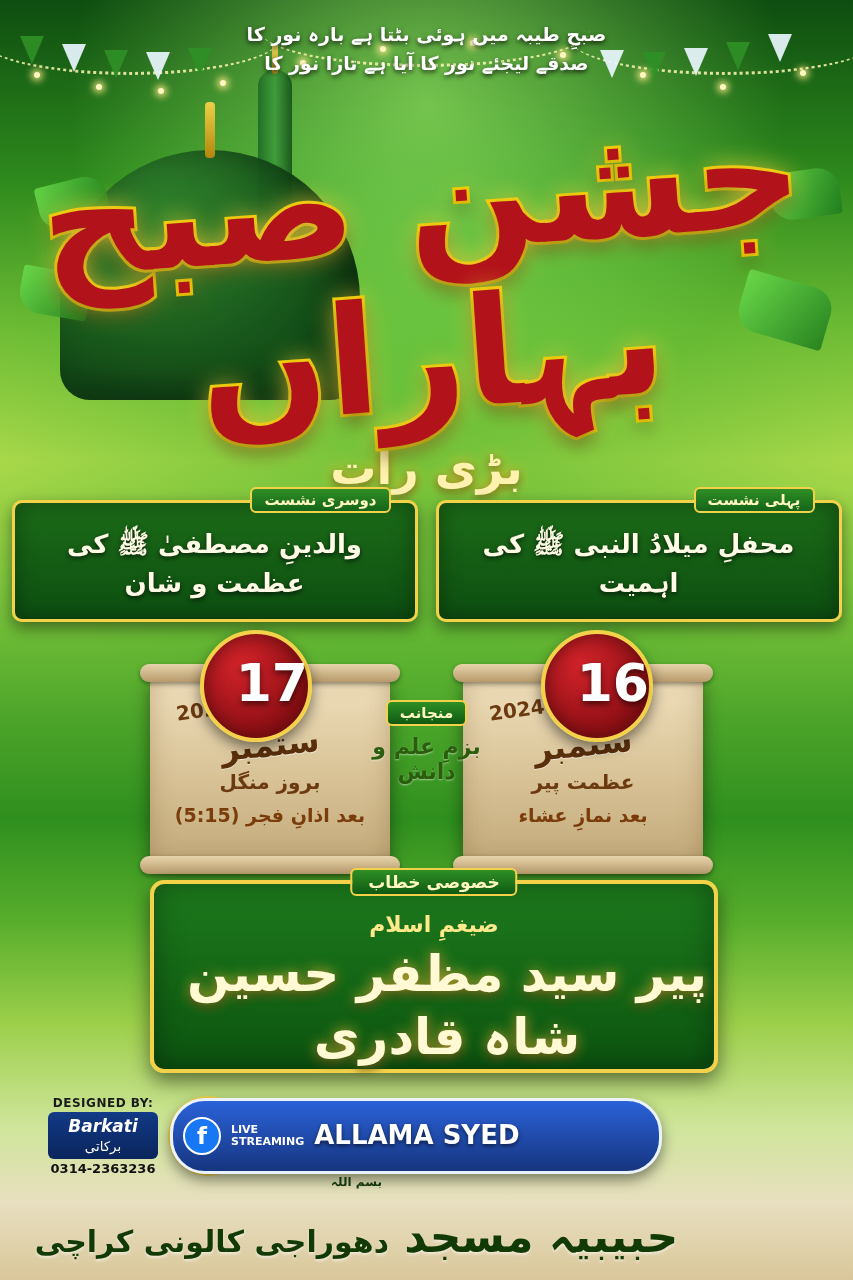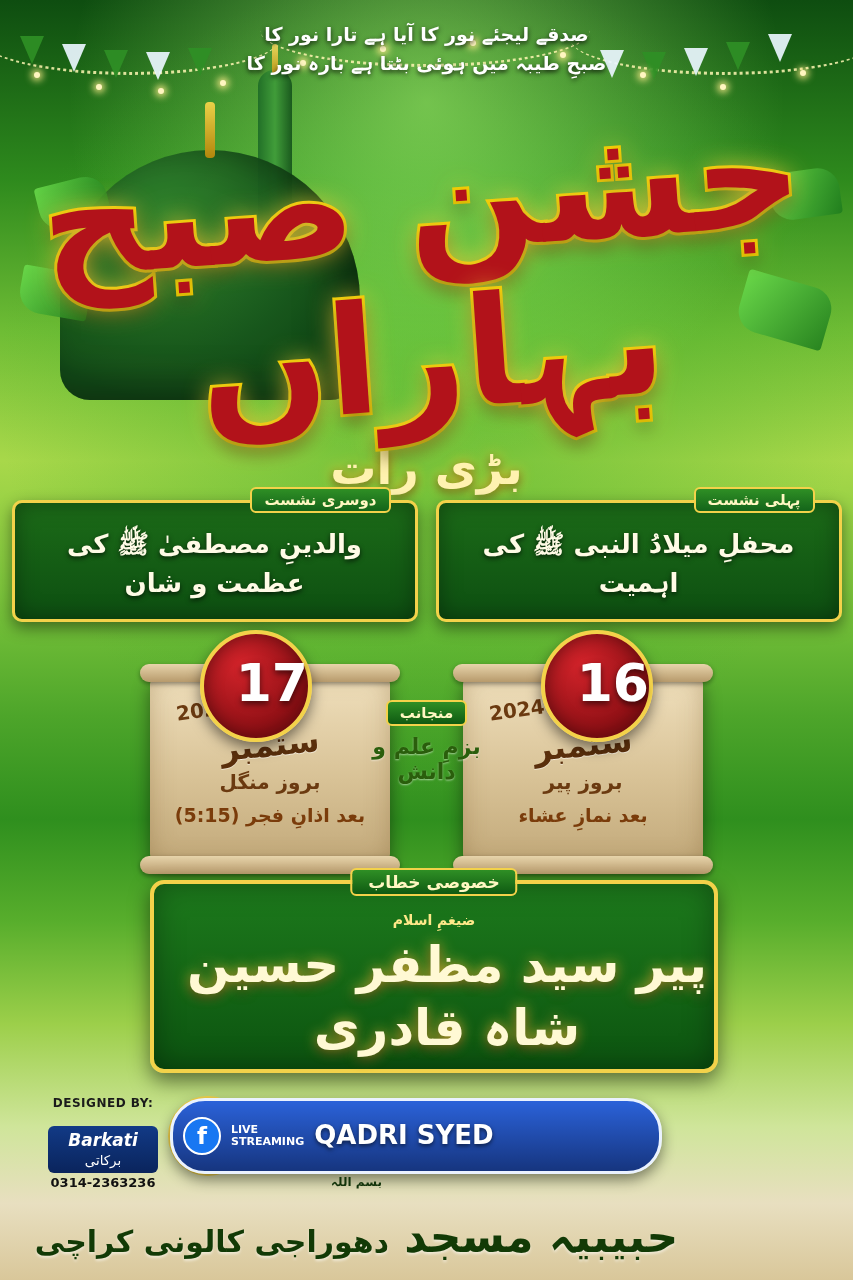--- a/index.html
+++ b/index.html
@@ -160,34 +160,34 @@
     border:4px solid #f3d24a;border-radius:14px;
     box-shadow:0 8px 20px rgba(0,0,0,.5), inset 0 0 30px rgba(0,0,0,.35);
     direction:rtl;text-align:center;
   }
   .speaker .khitab{
     position:absolute;top:-16px;left:50%;transform:translateX(-50%);
     background:linear-gradient(180deg,#2f8f25,#0f5a12);
     border:2px solid #f3d24a;border-radius:6px;
     font-size:17px;font-weight:bold;color:#fff7c2;padding:2px 16px;white-space:nowrap;
   }
-  .speaker .zaigham{margin-top:28px;font-size:14px;font-weight:bold;color:#ffe98a;}
+  .speaker .zaigham{margin-top:28px;font-size:22px;font-weight:bold;color:#ffe98a;}
   .speaker .name{
     margin-top:6px;font-size:50px;font-weight:bold;color:#fff9d4;line-height:1.25;
     text-shadow:0 0 14px rgba(255,210,60,.8),0 4px 10px rgba(0,0,0,.7);
     padding-left:26px;
   }
 
   
   .designer{
     position:absolute;left:48px;top:1096px;width:110px;text-align:center;direction:ltr;
   }
   .designer .dby{font-size:12px;font-weight:bold;color:#1b1b1b;letter-spacing:.5px;}
   .designer .card{
-    margin-top:16px;background:linear-gradient(180deg,#123a86,#0a245c);
+    margin-top:2px;background:linear-gradient(180deg,#123a86,#0a245c);
     border-radius:6px;padding:4px 12px;color:#fff;
   }
   .designer .brand{font-size:17px;font-style:italic;font-weight:bold;color:#fff;}
   .designer .phone{margin-top:2px;font-size:13px;font-weight:bold;color:#111;}
 
   
   .livebar{
     position:absolute;left:170px;top:1098px;width:460px;height:70px;
     background:linear-gradient(180deg,#2b62d9,#16357f);
     border:3px solid #eaf2ff;border-radius:35px;
@@ -264,22 +264,22 @@
   <div class="dome-wrap">
     <div class="minaret"></div>
     <div class="dome"></div>
     <div class="flag f1"></div>
     <div class="flag f2"></div>
   </div>
   <div class="flag f3"></div>
   <div class="flag f4"></div>
 
   <div class="couplet">
+    <div class="l">صبحِ طیبہ میں ہوئی بٹتا ہے بارہ نور کا</div>
     <div class="l">صدقے لیجئے نور کا آیا ہے تارا نور کا</div>
-    <div class="l">صبحِ طیبہ میں ہوئی بٹتا ہے بارہ نور کا</div>
   </div>
 
   <div class="title-block">
     <div class="title-main">جشن صبح بہاراں</div>
     <div class="title-sub">بڑی رات</div>
   </div>
 
   <div class="sessions">
     <div class="session">
       <div class="tag">پہلی نشست</div>
@@ -288,21 +288,21 @@
     <div class="session">
       <div class="tag">دوسری نشست</div>
       <div class="txt">والدینِ مصطفیٰ ﷺ کی عظمت و شان</div>
     </div>
   </div>
 
   <div class="dates">
     <div class="scroll right">
       <div class="year">2024</div>
       <div class="month">ستمبر</div>
-      <div class="day">بروز پیر</div>
+      <div class="day">عظمت پیر</div>
       <div class="time">بعد نمازِ عشاء</div>
     </div>
     <div class="badge b16">16</div>
 
     <div class="scroll left">
       <div class="year">2024</div>
       <div class="month">ستمبر</div>
       <div class="day">بروز منگل</div>
       <div class="time">بعد اذانِ فجر (5:15)</div>
     </div>
@@ -336,21 +336,21 @@
       <div class="beard"></div>
       <div class="body"></div>
   </div>
   <div class="livebar">
     <div class="fb">f</div>
     <div class="livetxt">
       <div>LIVE</div>
       <div>STREAMING</div>
     </div>
     <div class="person">
-      <div>QADRI SYED</div>
+      <div>ALLAMA SYED</div>
     </div>
   </div>
 
   <div class="footer">
     <div class="crest">بسم اللہ</div>
     <div class="mname">
       <span>حبیبیہ مسجد</span>
       <span class="addr">دھوراجی کالونی کراچی</span>
     </div>
   </div>

